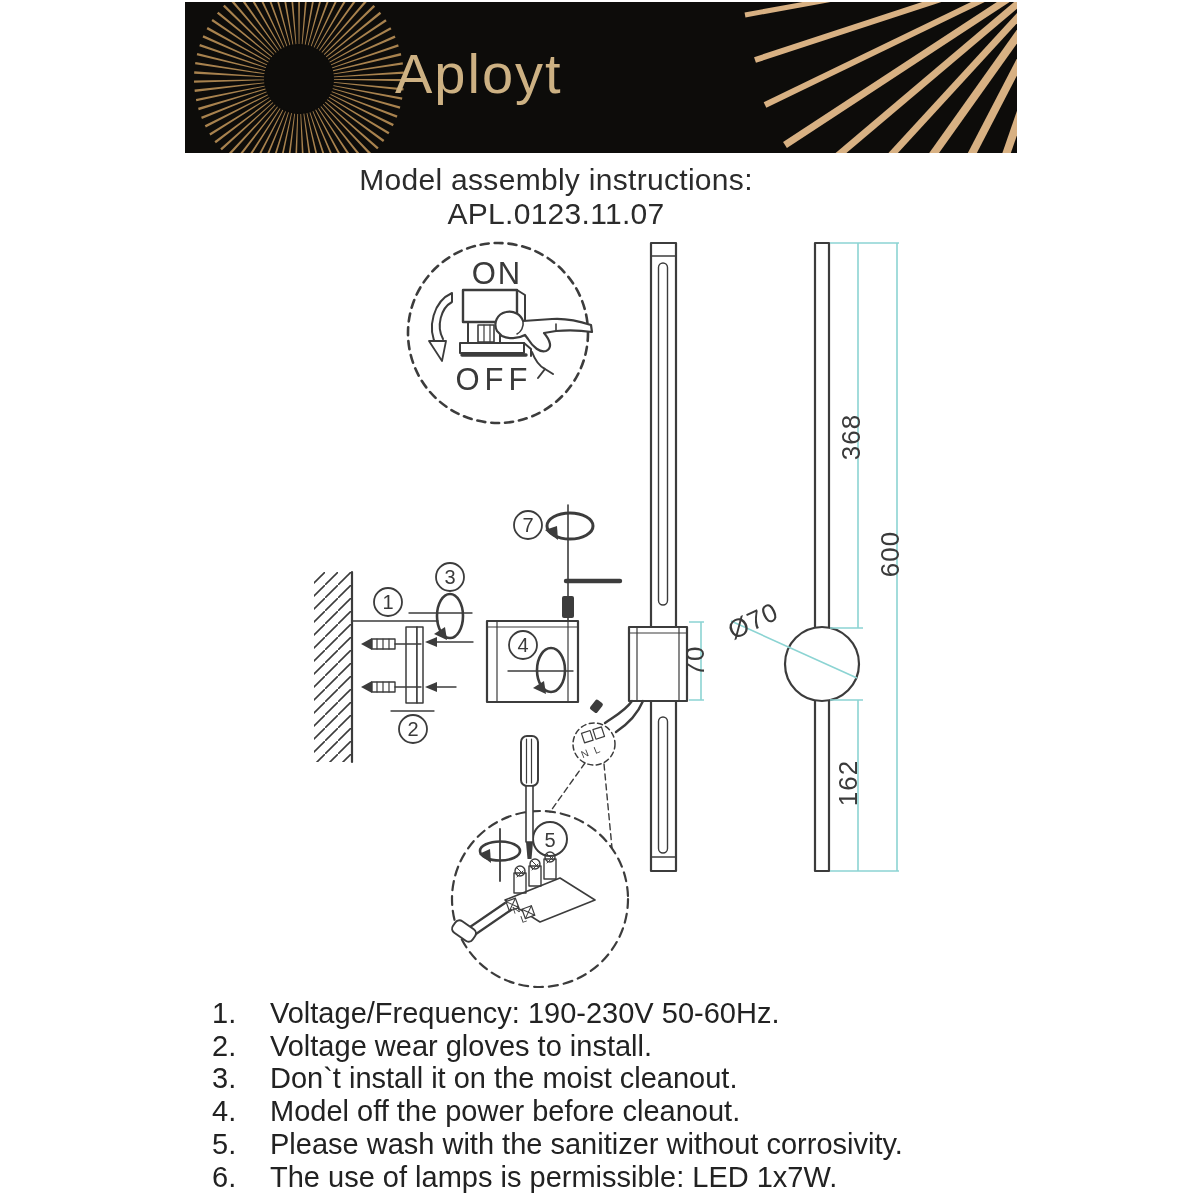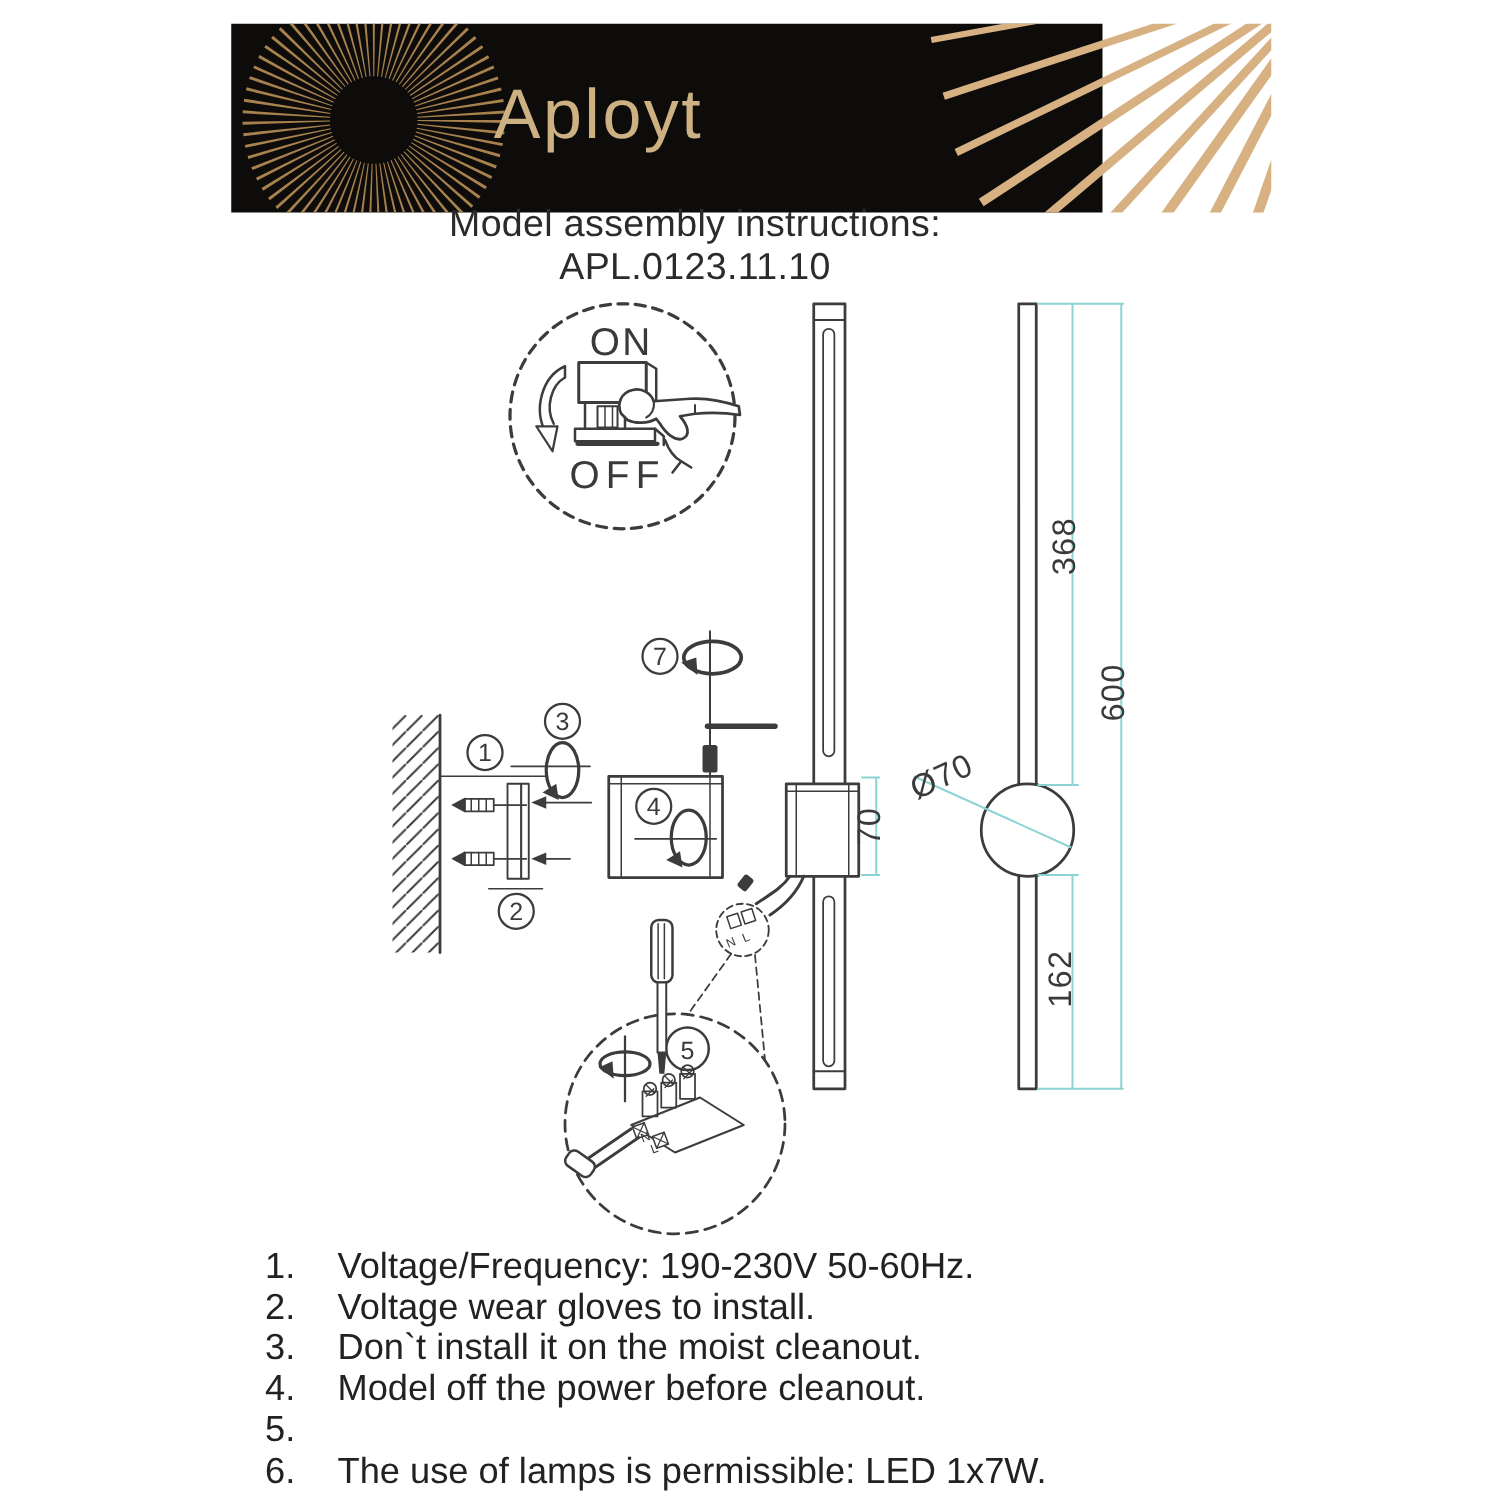--- a/index.html
+++ b/index.html
@@ -1,19 +1,19 @@
 <!DOCTYPE html>
 <html><head>
 <meta charset="utf-8">
 <style>
   html,body{margin:0;padding:0;background:#ffffff;}
   .page{position:relative;width:1200px;height:1200px;background:#ffffff;overflow:hidden;
         font-family:"Liberation Sans",sans-serif;}
   
-  .banner{position:absolute;left:185px;top:2px;width:697px;height:151px;background:#0d0c0a;margin-top:17px;}
+  .banner{position:absolute;left:185px;top:2px;width:832px;height:151px;background:#0d0c0a;}
   .banner svg{position:absolute;left:0;top:0;}
   .brand{position:absolute;left:210px;top:40px;font-size:56px;line-height:64px;
          letter-spacing:2px;color:#cdb183;font-family:"Liberation Sans",sans-serif;}
   
   .title-block{position:absolute;left:0;top:163px;width:1112px;text-align:center;
                color:#2b2b2b;font-size:30px;line-height:34px;letter-spacing:0.3px;}
   
   .diagram{position:absolute;left:0;top:230px;width:1200px;height:762px;}
   .s{stroke:#3c3c3c;fill:none;stroke-linecap:round;stroke-linejoin:round;}
   .f{fill:#3c3c3c;stroke:none;}
@@ -58,21 +58,21 @@
           <line x1="890" y1="-47" x2="840" y2="231" stroke-width="9"></line>
           <line x1="890" y1="-47" x2="878" y2="233" stroke-width="9"></line>
         </g>
       </g>
     </svg>
     <span class="brand">Aployt</span>
   </div>
 
   <div class="title-block">
     <div>Model assembly instructions:</div>
-    <div>APL.0123.11.10</div>
+    <div>APL.0123.11.07</div>
   </div>
 
   <svg class="diagram" viewBox="0 230 1200 762">
     <defs>
       <pattern id="hatchWall" width="13" height="13" patternUnits="userSpaceOnUse">
         <path d="M-2,15 L15,-2" stroke="#3c3c3c" stroke-width="1.6"></path>
       </pattern>
       <pattern id="hatchPlate" width="7" height="7" patternUnits="userSpaceOnUse">
         <path d="M-1,8 L8,-1" stroke="#3c3c3c" stroke-width="1.1"></path>
       </pattern>
@@ -248,20 +248,21 @@
     <div class="instr-row">
       <span class="instr-num">3.</span>
       <span>Don`t install it on the moist cleanout.</span>
     </div>
     <div class="instr-row">
       <span class="instr-num">4.</span>
       <span>Model off the power before cleanout.</span>
     </div>
     <div class="instr-row">
       <span class="instr-num">5.</span>
+      <span>Please wash with the sanitizer without corrosivity.</span>
     </div>
     <div class="instr-row">
       <span class="instr-num">6.</span>
       <span>The use of lamps is permissible: LED 1x7W.</span>
     </div>
   </div>
 
 </div>
 
 </body></html>

